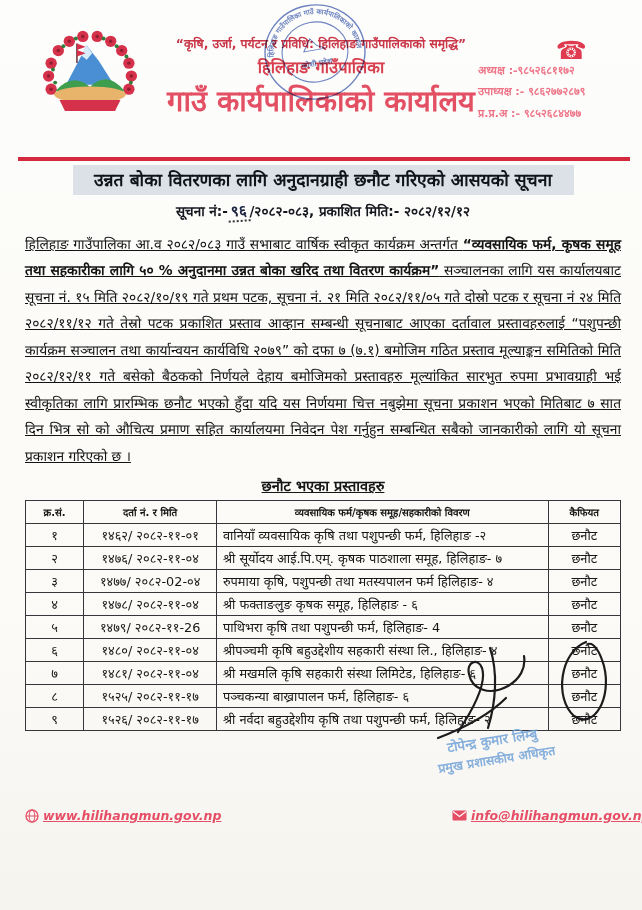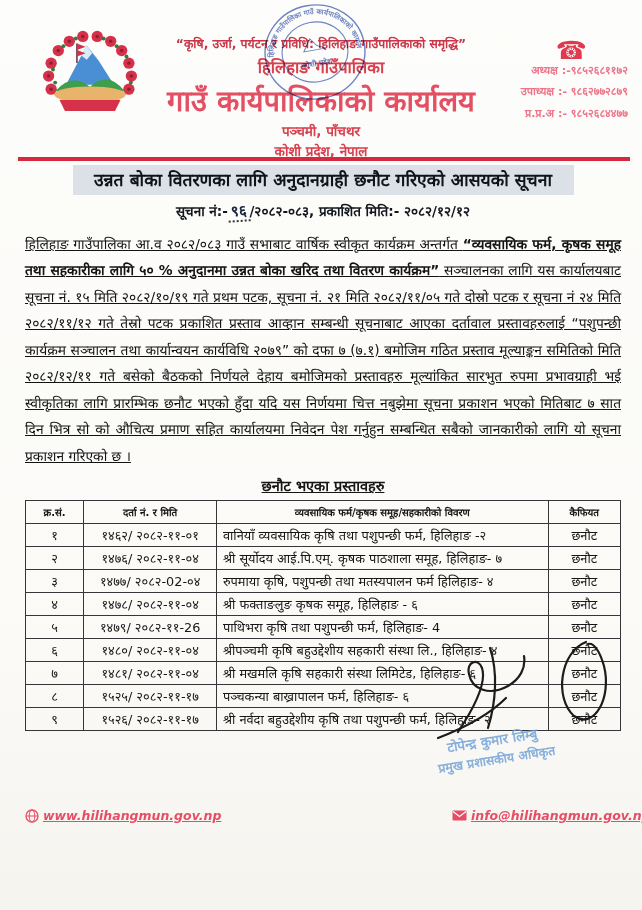--- a/index.html
+++ b/index.html
@@ -9,21 +9,21 @@
     font-family:"DejaVu Sans","Liberation Sans",sans-serif;
     color:#161616;
   }
   
   .emblem{position:absolute; left:33px; top:26px; width:114px; height:98px;}
   .head-center{position:absolute; left:0; right:0; top:35px; text-align:center;}
   .motto{font-size:12.3px; font-weight:bold; color:#c93648;}
   .muni{font-size:16.5px; font-weight:bold; color:#d8404f; margin-top:3px;}
   .office{font-size:29px; font-weight:bold; color:#e34f63; margin-top:2px;}
   .addr{font-size:13.5px; font-weight:bold; color:#d8404f; margin-top:3px; line-height:1.45;}
-  .phone-block{position:absolute; right:14px; top:60px; width:150px; text-align:right;}
+  .phone-block{position:absolute; right:14px; top:60px; width:150px; text-align:left;}
   .phone-icon{position:absolute; right:55px; top:36px; font-size:25px; color:#e03a50;}
   .phone-line{font-size:11px; font-weight:bold; color:#ee7488; line-height:1.95; white-space:nowrap;}
   .stamp{position:absolute; left:256px; top:0px; width:118px; height:104px; opacity:.8; mix-blend-mode:multiply; transform:rotate(-10deg);}
   .redline{position:absolute; left:18px; right:12px; top:157px; height:4px; background:#d5293d;}
 
   
   .main{position:absolute; left:25px; right:21px; top:165px;}
   .banner{margin:0 auto; width:501px; background:#dce1e8; text-align:center;
           font-size:17.5px; font-weight:bold; color:#101418; padding:2px 0 4px 0;}
   .subtitle{text-align:center; font-size:13.5px; font-weight:bold; margin-top:5px; color:#14161d;}
@@ -109,24 +109,20 @@
     <polygon points="38,22 46,25 38,28" fill="#d5314a"></polygon>
 
     <ellipse cx="50" cy="63" rx="33" ry="7.5" fill="#e8b36a"></ellipse>
     <path d="M22,68 L78,68 L73,78 L27,78 Z" fill="#d5314a"></path>
   </svg>
 
   <div class="head-center">
     <div class="motto">“कृषि, उर्जा, पर्यटन र प्रविधि: हिलिहाङ गाउँपालिकाको समृद्धि”</div>
     <div class="muni">हिलिहाङ गाउँपालिका</div>
     <div class="office">गाउँ कार्यपालिकाको कार्यालय</div>
-    <div class="addr">
-      <div>पञ्चमी, पाँचथर</div>
-      <div>कोशी प्रदेश, नेपाल</div>
-    </div>
   </div>
 
   <svg class="stamp" viewBox="0 0 110 104">
     <defs>
       <path id="arcTop" d="M 13,54 A 42,40 0 1 1 97,54" fill="none"></path>
     </defs>
     <ellipse cx="55" cy="52" rx="50" ry="47" fill="none" stroke="#4a66b5" stroke-width="1.4"></ellipse>
     <ellipse cx="55" cy="52" rx="33" ry="30" fill="none" stroke="#4a66b5" stroke-width="1.1"></ellipse>
     <text font-size="7" fill="#4a66b5" font-weight="bold">
       <textPath href="#arcTop" startOffset="4">हिलिहाङ गाउँपालिका गाउँ कार्यपालिकाको कार्यालय</textPath>

